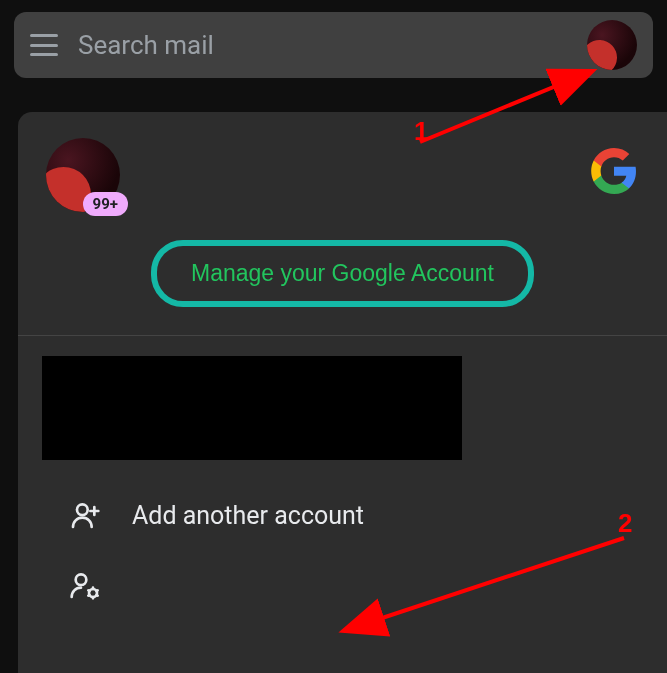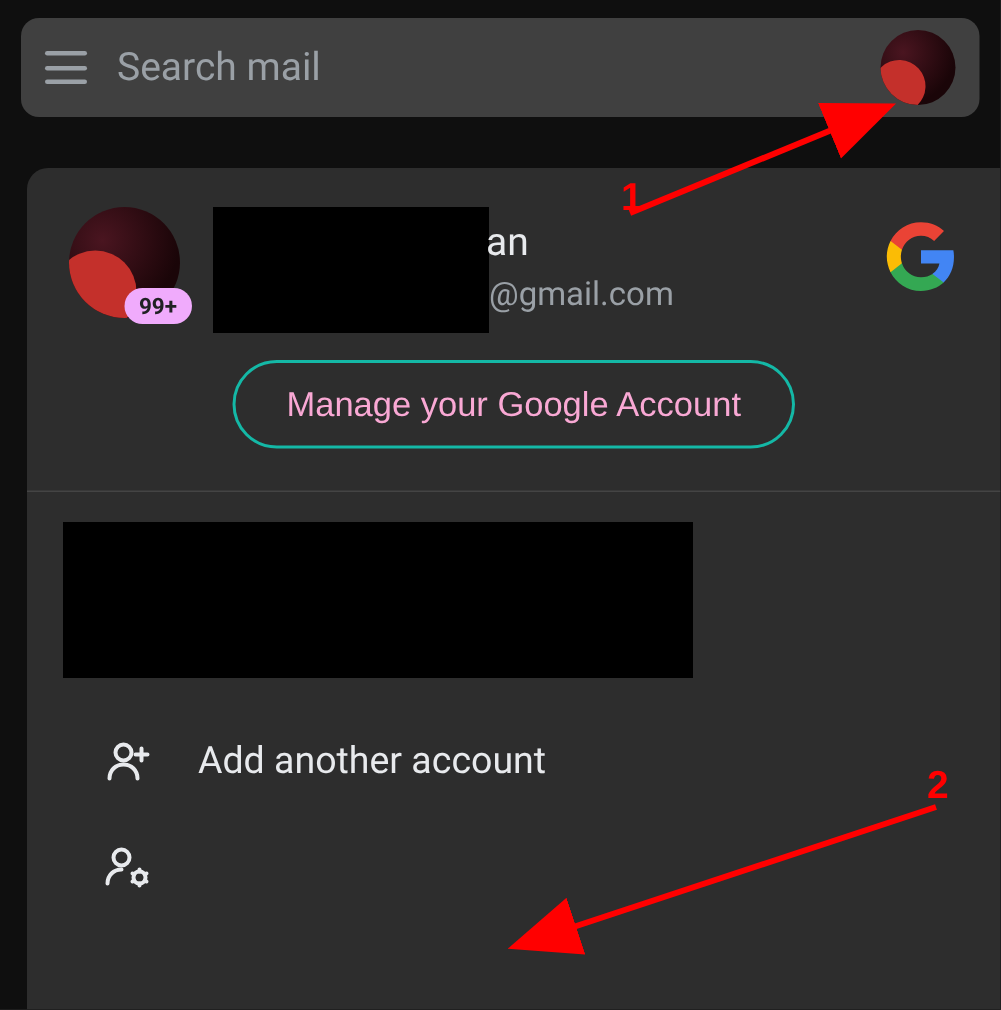--- a/index.html
+++ b/index.html
@@ -143,24 +143,24 @@
       position: absolute;
       right: 28px;
       top: 34px;
       width: 50px;
       height: 50px;
     }
     .manage-btn {
       display: block;
       margin: 28px auto 28px;
       padding: 14px 34px;
-      border: 2px solid #14b8a6;
+      border: 6px solid #14b8a6;
       border-radius: 32px;
       background: transparent;
-      color: #f9a8d4;
+      color: #22c55e;
       font-size: 23px;
       font-weight: 400;
       cursor: pointer;
     }
     .divider {
       height: 1px;
       background: #444;
       margin: 0;
     }
     .redact-block {
@@ -213,27 +213,20 @@
   </div>
   <div class="search-text">Search mail</div>
   <div class="top-avatar"></div>
 </div>
 
 <div class="account-panel">
   <div class="account-header">
     <div class="avatar-wrap">
       <div class="main-avatar"></div>
       <div class="badge">99+</div>
-    </div>
-    <div class="account-info">
-      <div class="name-row">
-        <div class="redact-name"></div>
-        <span class="name-suffix">an</span>
-      </div>
-      <div class="email">@gmail.com</div>
     </div>
     <div class="google-logo">
       <svg viewBox="0 0 48 48" width="50" height="50">
         <path fill="#4285F4" d="M45.1 24.5c0-1.6-.1-3.1-.4-4.5H24v8.5h11.8c-.5 2.7-2 5-4.4 6.6v5.5h7.1c4.1-3.8 6.6-9.5 6.6-16.1z"></path>
         <path fill="#34A853" d="M24 46c5.9 0 10.9-2 14.5-5.3l-7.1-5.5c-2 1.3-4.5 2.1-7.4 2.1-5.7 0-10.5-3.8-12.2-9H4.5v5.7C8.1 41.1 15.4 46 24 46z"></path>
         <path fill="#FBBC05" d="M11.8 28.3c-.4-1.3-.7-2.7-.7-4.3s.3-3 .7-4.3v-5.7H4.5C3 17.1 2.1 20.4 2.1 24s.9 6.9 2.4 10l7.3-5.7z"></path>
         <path fill="#EA4335" d="M24 10.7c3.2 0 6.1 1.1 8.4 3.3l6.3-6.3C34.9 4 29.9 2 24 2 15.4 2 8.1 6.9 4.5 14l7.3 5.7c1.7-5.2 6.5-9 12.2-9z"></path>
       </svg>
     </div>
   </div>

